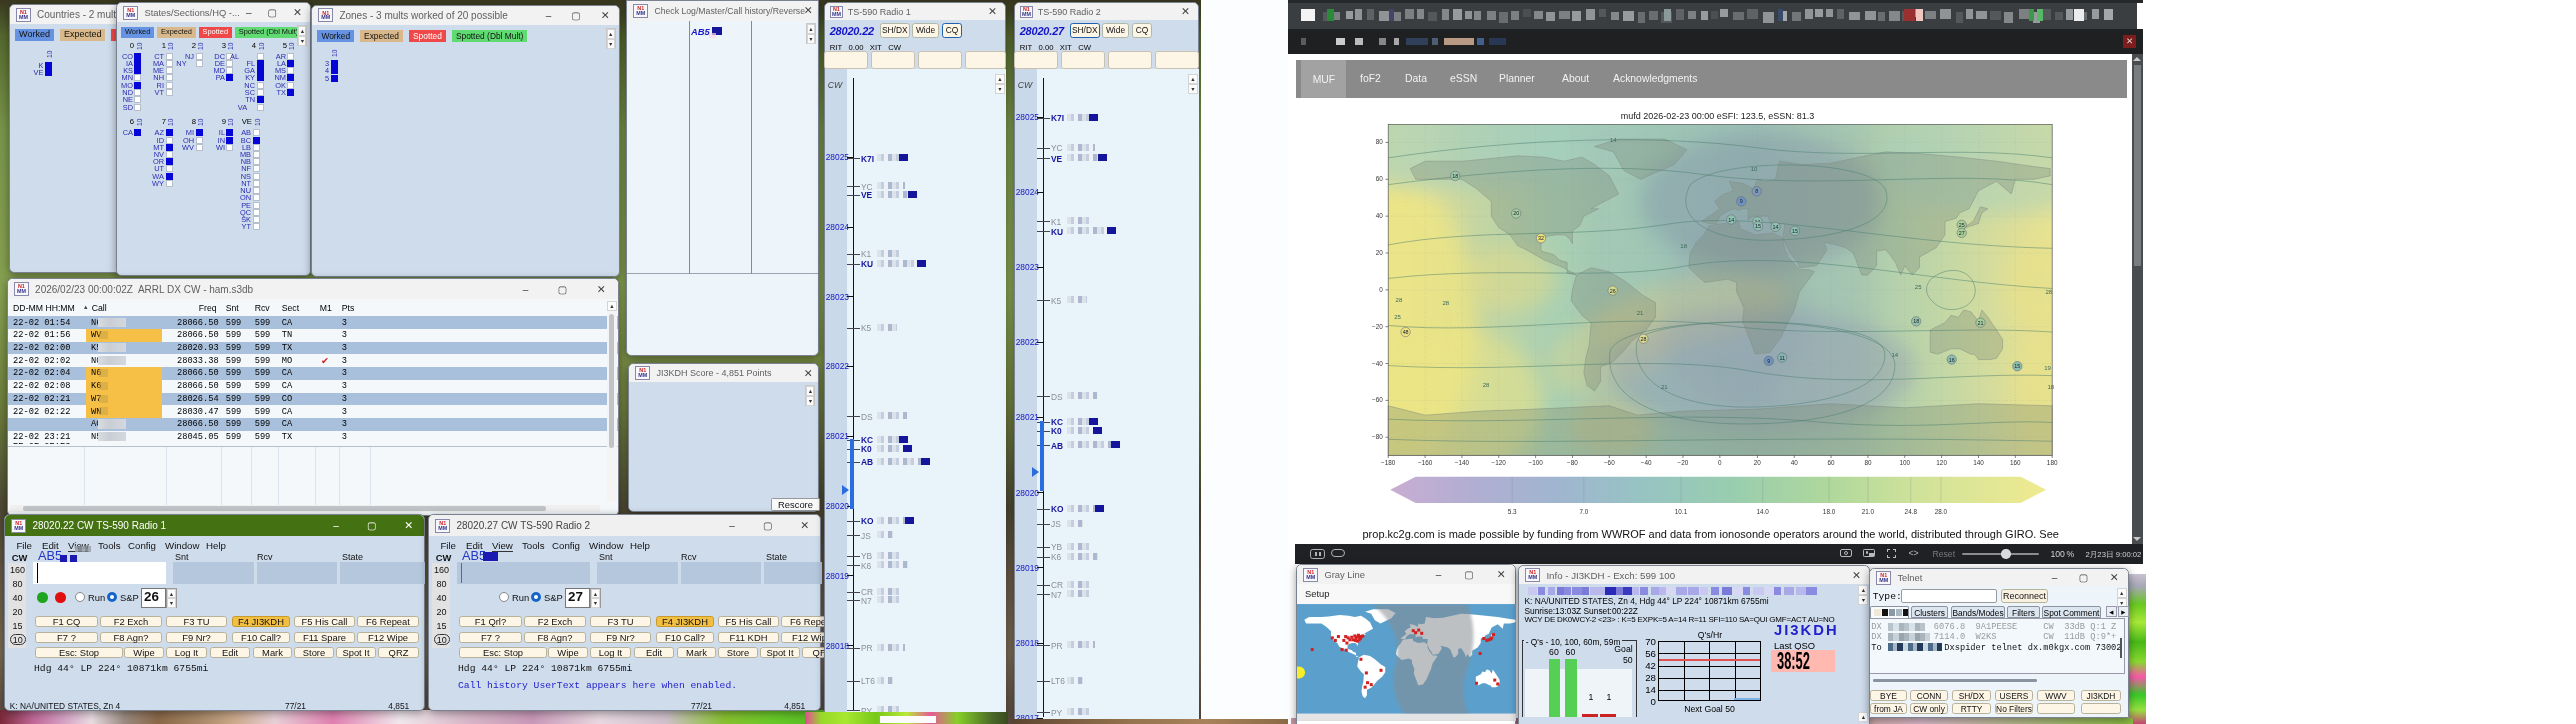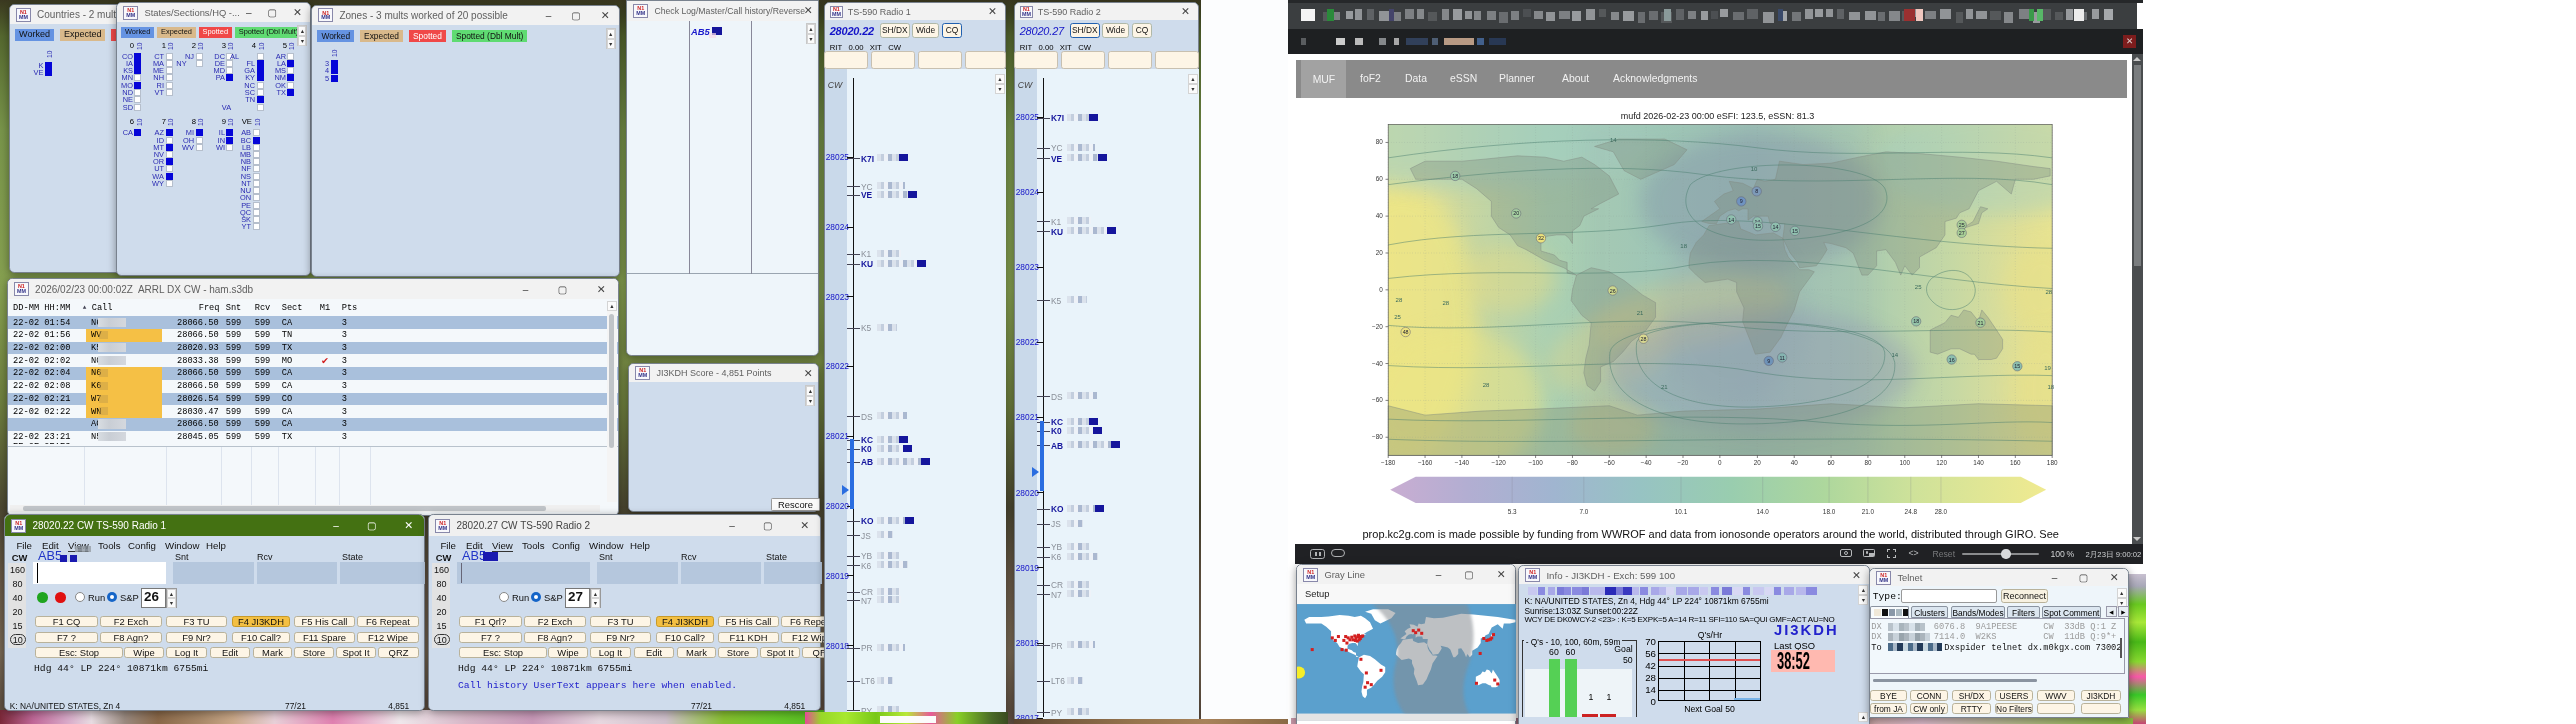--- a/index.html
+++ b/index.html
@@ -125,21 +125,21 @@
       <div class="abs" style="left:229px;top:66px;width:25px;text-align:right;color:#2a2ab2;font-size:7.4px;line-height:7.4px">GA</div>
       <i class="abs" style="left:256px;top:66px;width:6.7px;height:6.7px;background:#0505d8;border:0.7px solid #0505d8"></i>
       <div class="abs" style="left:229px;top:73px;width:25px;text-align:right;color:#2a2ab2;font-size:7.4px;line-height:7.4px">KY</div>
       <i class="abs" style="left:256px;top:73px;width:6.7px;height:6.7px;background:#0505d8;border:0.7px solid #0505d8"></i>
       <div class="abs" style="left:229px;top:81px;width:25px;text-align:right;color:#2a2ab2;font-size:7.4px;line-height:7.4px">NC</div>
       <i class="abs" style="left:256px;top:81px;width:6.7px;height:6.7px;background:#fff;border:0.7px solid #b6bfcc"></i>
       <div class="abs" style="left:229px;top:88px;width:25px;text-align:right;color:#2a2ab2;font-size:7.4px;line-height:7.4px">SC</div>
       <i class="abs" style="left:256px;top:88px;width:6.7px;height:6.7px;background:#fff;border:0.7px solid #b6bfcc"></i>
       <div class="abs" style="left:229px;top:95px;width:25px;text-align:right;color:#2a2ab2;font-size:7.4px;line-height:7.4px">TN</div>
       <i class="abs" style="left:256px;top:95px;width:6.7px;height:6.7px;background:#0505d8;border:0.7px solid #0505d8"></i>
-      <div class="abs" style="left:213px;top:103px;width:25px;text-align:center;color:#2a2ab2;font-size:7.4px;line-height:7.4px">VA</div>
+      <div class="abs" style="left:229px;top:103px;width:25px;text-align:center;color:#2a2ab2;font-size:7.4px;line-height:7.4px">VA</div>
       <i class="abs" style="left:256px;top:103px;width:6.7px;height:6.7px;background:#fff;border:0.7px solid #b6bfcc"></i>
       <div class="abs" style="left:270px;top:41px;width:16px;text-align:right;color:#000;font-size:7.7px;line-height:7.4px">5</div>
       <div class="abs" style="left:288px;top:42px;color:#2a2ab2;font-size:6.7px;line-height:6.7px;transform:rotate(-90deg)">10</div>
       <div class="abs" style="left:260px;top:52px;width:25px;text-align:right;color:#2a2ab2;font-size:7.4px;line-height:7.4px">AR</div>
       <i class="abs" style="left:286px;top:52px;width:6.7px;height:6.7px;background:#fff;border:0.7px solid #b6bfcc"></i>
       <div class="abs" style="left:260px;top:59px;width:25px;text-align:right;color:#2a2ab2;font-size:7.4px;line-height:7.4px">LA</div>
       <i class="abs" style="left:286px;top:59px;width:6.7px;height:6.7px;background:#0505d8;border:0.7px solid #0505d8"></i>
       <div class="abs" style="left:260px;top:66px;width:25px;text-align:right;color:#2a2ab2;font-size:7.4px;line-height:7.4px">MS</div>
       <i class="abs" style="left:286px;top:66px;width:6.7px;height:6.7px;background:#fff;border:0.7px solid #b6bfcc"></i>
       <div class="abs" style="left:260px;top:73px;width:25px;text-align:right;color:#2a2ab2;font-size:7.4px;line-height:7.4px">NM</div>
@@ -276,21 +276,21 @@
 <div class="win" style="left:6.7px;top:278px;width:612px;height:238px;background:#f4f8fb">
     <div class="tb">
       <div class="nicon">N1<span>MM</span></div>
       <div class="ttl">2026/02/23 00:00:02Z&nbsp; ARRL DX CW - ham.s3db</div>
       <div class="wbtns" style="right:12px;gap:29.5px">
         <span>–</span>
         <span>▢</span>
         <span class="x">✕</span>
       </div>
     </div>
-    <div style="position:relative;height:17.4px;font-size:8.7px;color:#000;font-family:Liberation Mono, monospace">
+    <div style="position:relative;height:17.4px;font-size:8.7px;color:#000;font-family:Liberation Sans, sans-serif">
       <span class="abs" style="left:5.4px;top:4px">DD-MM HH:MM</span>
       <span class="abs" style="left:75px;top:5.4px;font-size:6px;color:#445">▲</span>
       <span class="abs" style="left:84px;top:4px">Call</span>
       <span class="abs" style="left:191px;top:4px">Freq</span>
       <span class="abs" style="left:218px;top:4px">Snt</span>
       <span class="abs" style="left:247px;top:4px">Rcv</span>
       <span class="abs" style="left:274px;top:4px">Sect</span>
       <span class="abs" style="left:312px;top:4px">M1</span>
       <span class="abs" style="left:334px;top:4px">Pts</span>
     </div>
@@ -733,21 +733,21 @@
     </div>
   </div>
 <div class="win" style="left:1014px;top:2px;width:185px;height:718px;border-radius:5.4px 5.4px 0 0">
     <div class="tb" style="height:17px;border-radius:4.7px 4.7px 0 0">
       <div class="nicon" style="width:13.4px;height:12px;margin-left:4.7px">N1<span>MM</span></div>
       <div class="ttl" style="font-size:9px;margin-left:4.7px">TS-590 Radio 2</div>
       <div class="wbtns" style="right:8px">
         <span class="x">✕</span>
       </div>
     </div>
-    <div class="abs" style="left:4.7px;top:21.5px;font-size:11px;font-weight:normal;font-style:italic;color:#1414c8;letter-spacing:-0.2px">28020.27</div>
+    <div class="abs" style="left:4.7px;top:21.5px;font-size:11px;font-weight:bold;font-style:italic;color:#1414c8;letter-spacing:-0.2px">28020.27</div>
     <div class="abs" style="left:55px;top:20px;width:29.5px;height:14.8px;border:0.7px solid #b0b8a8;background:#fdf5e6;border-radius:2.7px;font-size:8.4px;display:flex;align-items:center;justify-content:center;color:#111;border:1.3px solid #2060b0;">SH/DX</div>
     <div class="abs" style="left:87px;top:20px;width:27px;height:14.8px;border:0.7px solid #b0b8a8;background:#fdf5e6;border-radius:2.7px;font-size:8.4px;display:flex;align-items:center;justify-content:center;color:#111">Wide</div>
     <div class="abs" style="left:117px;top:20px;width:20px;height:14.8px;border:0.7px solid #b0b8a8;background:#fdf5e6;border-radius:2.7px;font-size:8.4px;display:flex;align-items:center;justify-content:center;color:#111;">CQ</div>
     <div class="abs" style="left:4.7px;top:40px;font-size:7.7px;color:#000">RIT&nbsp;&nbsp;&nbsp;0.00&nbsp;&nbsp;&nbsp;XIT&nbsp;&nbsp;&nbsp;CW</div>
     <div class="abs" style="left:-0.7px;top:48px;width:44px;height:18px;background:#fdf5e6;border:0.7px solid #c8c0b0;border-radius:2.7px"></div>
     <div class="abs" style="left:46px;top:48px;width:44px;height:18px;background:#fdf5e6;border:0.7px solid #c8c0b0;border-radius:2.7px"></div>
     <div class="abs" style="left:93px;top:48px;width:44px;height:18px;background:#fdf5e6;border:0.7px solid #c8c0b0;border-radius:2.7px"></div>
     <div class="abs" style="left:140px;top:48px;width:44px;height:18px;background:#fdf5e6;border:0.7px solid #c8c0b0;border-radius:2.7px"></div>
     <div class="abs" style="left:0;top:66px;width:184px;height:651px;background:#e9f3fa;overflow:hidden">
       <div class="abs" style="left:0;top:0;width:21.5px;height:100%;background:#c9d9ea"></div>

